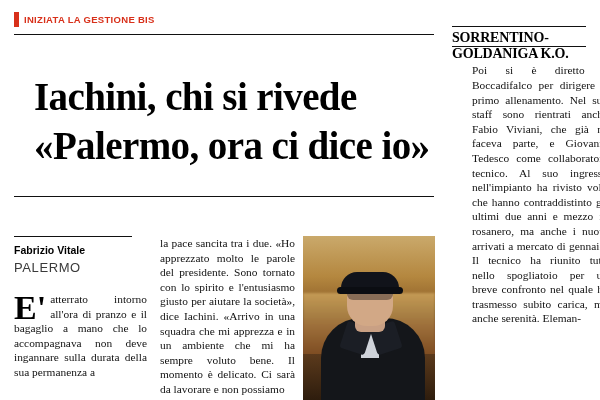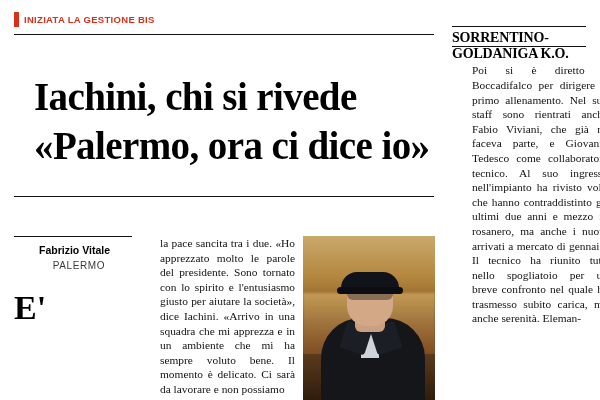--- a/index.html
+++ b/index.html
@@ -73,30 +73,28 @@
   }
   .byline-rule {
     width: 118px; height: 1px; background: #111; margin-bottom: 7px;
   }
   .byline-name {
     font-family: "Liberation Sans", sans-serif;
     font-weight: bold;
     font-size: 10.5px;
     color: #000;
     line-height: 13px;
-    margin-left: 25px;
   }
   .byline-place {
     font-family: "Liberation Sans", sans-serif;
-    font-size: 10px;
+    font-size: 13px;
     letter-spacing: 0.6px;
     color: #3a3a3a;
     margin-top: 3px;
     text-transform: uppercase;
-    text-align: center;
   }
 
   
   .col {
     position: absolute;
     font-family: "Liberation Serif", serif;
     font-size: 11.4px;
     line-height: 14.6px;
     color: #111;
     text-align: justify;
@@ -234,20 +232,21 @@
   <div class="rule-headline-bottom"></div>
 
   <div class="byline">
     <div class="byline-rule"></div>
     <div class="byline-name">Fabrizio Vitale</div>
     <div class="byline-place">PALERMO</div>
   </div>
 
   <div class="col" id="col1">
     <span class="dropcap">E'</span>
+    <p>atterrato intorno all'ora di pranzo e il bagaglio a mano che lo accompagnava non deve ingannare sulla durata della sua permanenza a</p>
   </div>
 
   <div class="col" id="col2">
     <p>la pace sancita tra i due. «Ho apprezzato molto le parole del presidente. Sono tornato con lo spirito e l'entusiasmo giusto per aiutare la società», dice Iachini. «Arrivo in una squadra che mi apprezza e in un ambiente che mi ha sempre voluto bene. Il momento è delicato. Ci sarà da lavorare e non possiamo</p>
   </div>
 
   <div class="photo">
     <div class="ph-sky"></div>
     <div class="ph-green"></div>
     <div class="ph-blur"></div>

